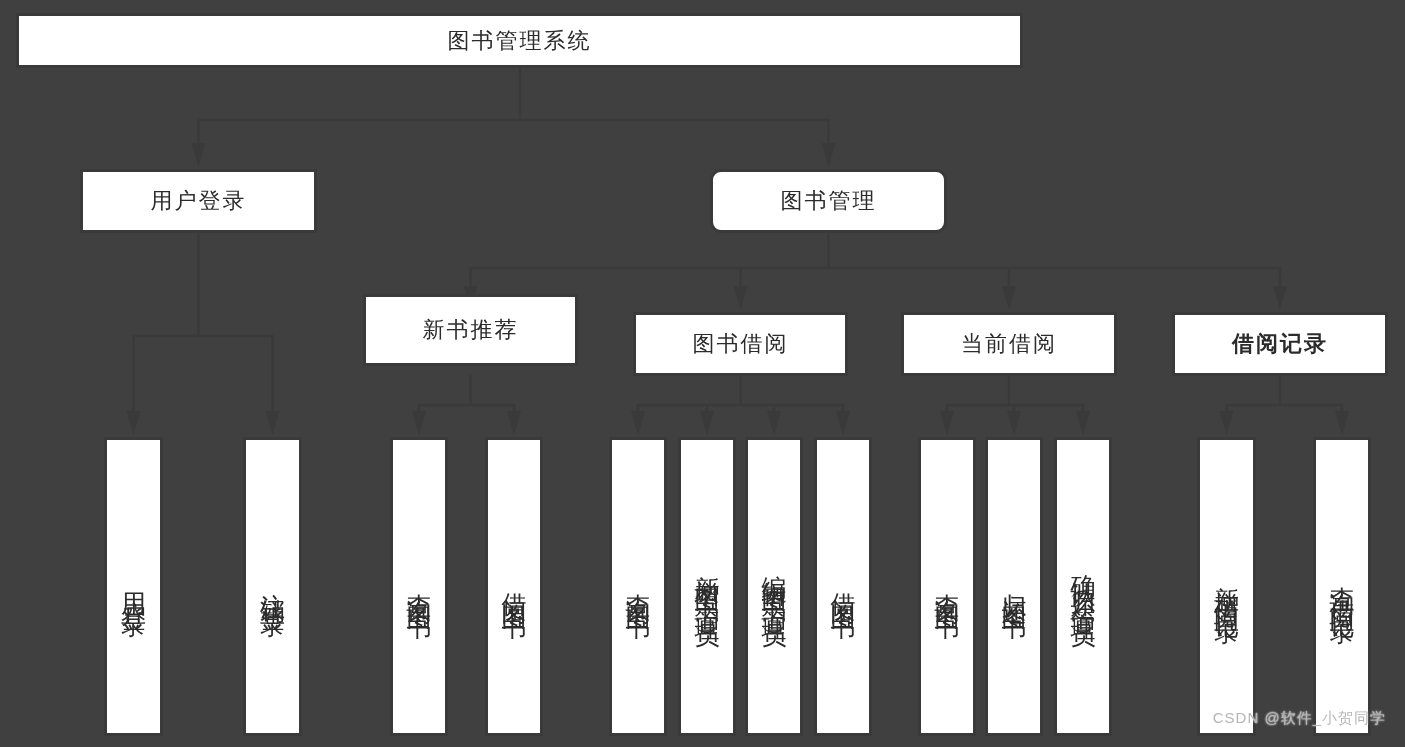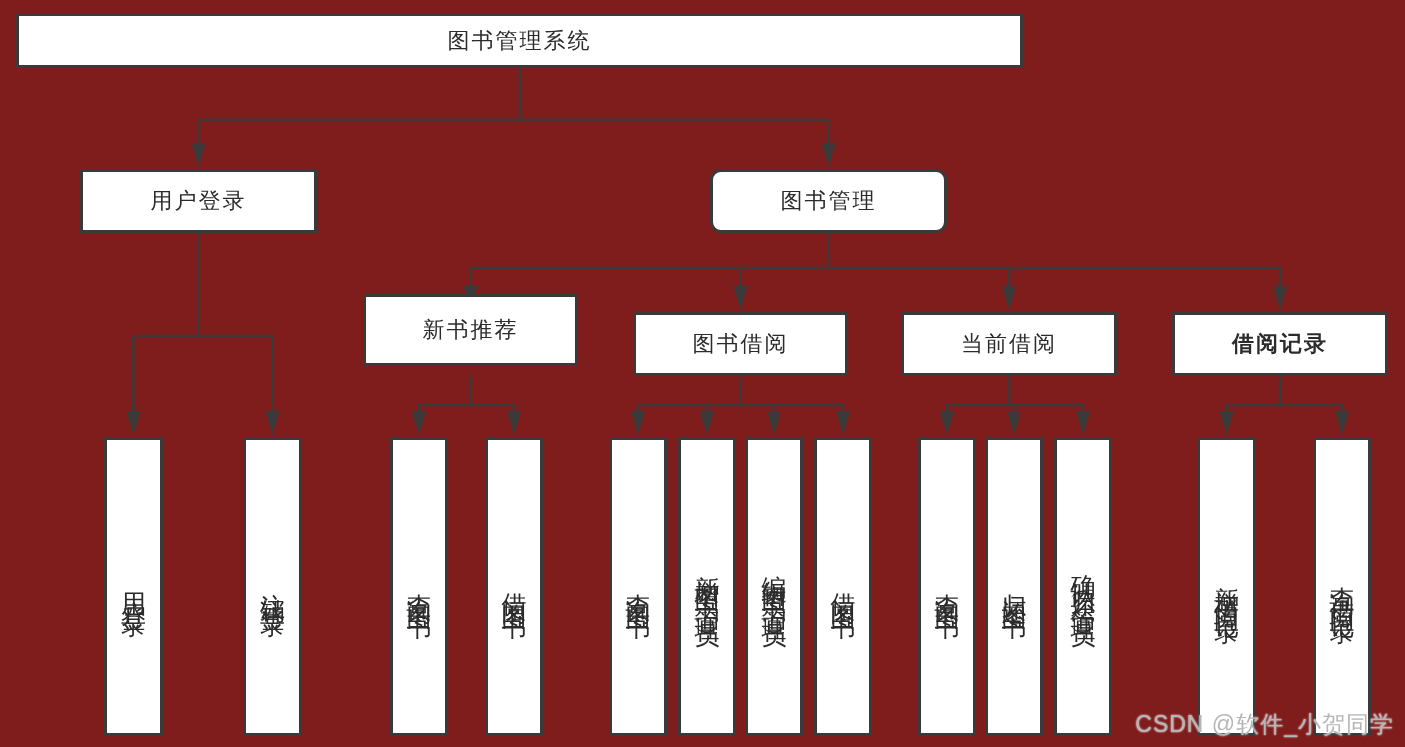--- a/index.html
+++ b/index.html
@@ -4,21 +4,21 @@
 <style>
   html, body {
     margin: 0;
     padding: 0;
     background: #ffffff;
   }
   .stage {
     position: relative;
     width: 1405px;
     height: 747px;
-    background: #7f1d1d;
+    background: #404040;
     font-family: "Liberation Sans", sans-serif;
     overflow: hidden;
   }
   .connectors {
     position: absolute;
     left: 0;
     top: 0;
     z-index: 0;
   }
   .connectors path {
@@ -48,24 +48,24 @@
   }
   .box.v {
     writing-mode: vertical-rl;
     text-orientation: mixed;
     font-size: 25px;
     letter-spacing: 7px;
     line-height: 1;
   }
   .watermark {
     position: absolute;
-    right: 11px;
+    right: 19px;
     top: 709px;
     z-index: 2;
-    font-size: 23px;
+    font-size: 15px;
     letter-spacing: 1px;
     color: #b5b5b5;
     text-shadow: 0 0 2px #ffffff;
     white-space: nowrap;
   }
 </style>
 </head>
 <body>
 
 <div class="stage">

